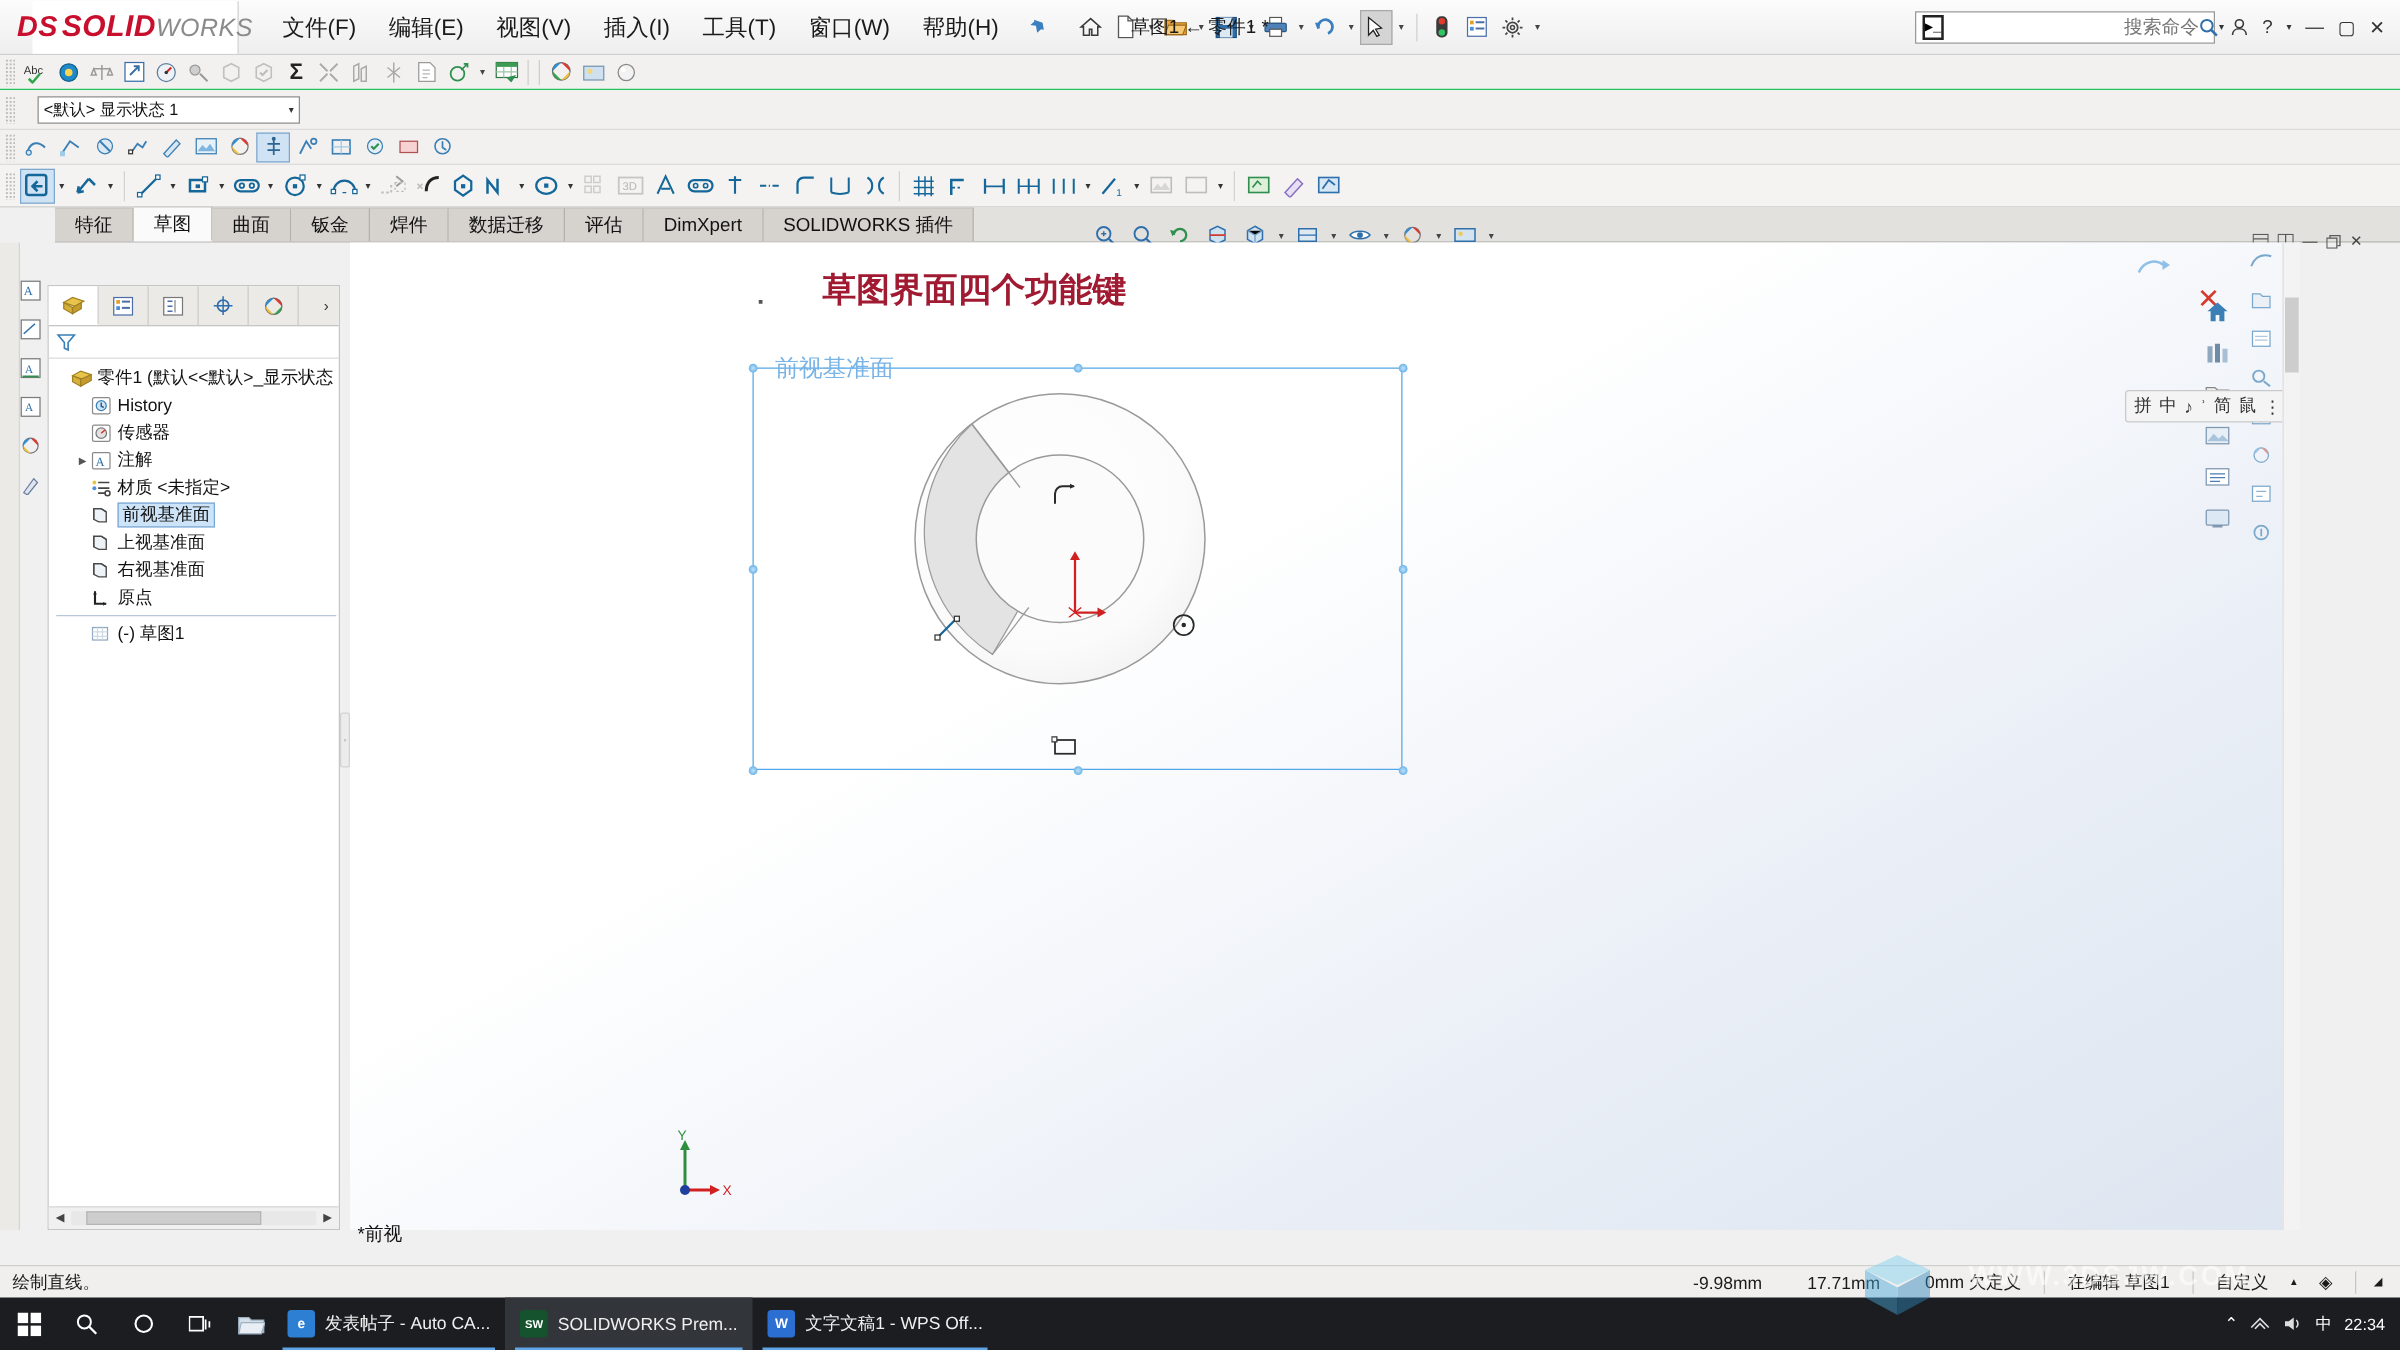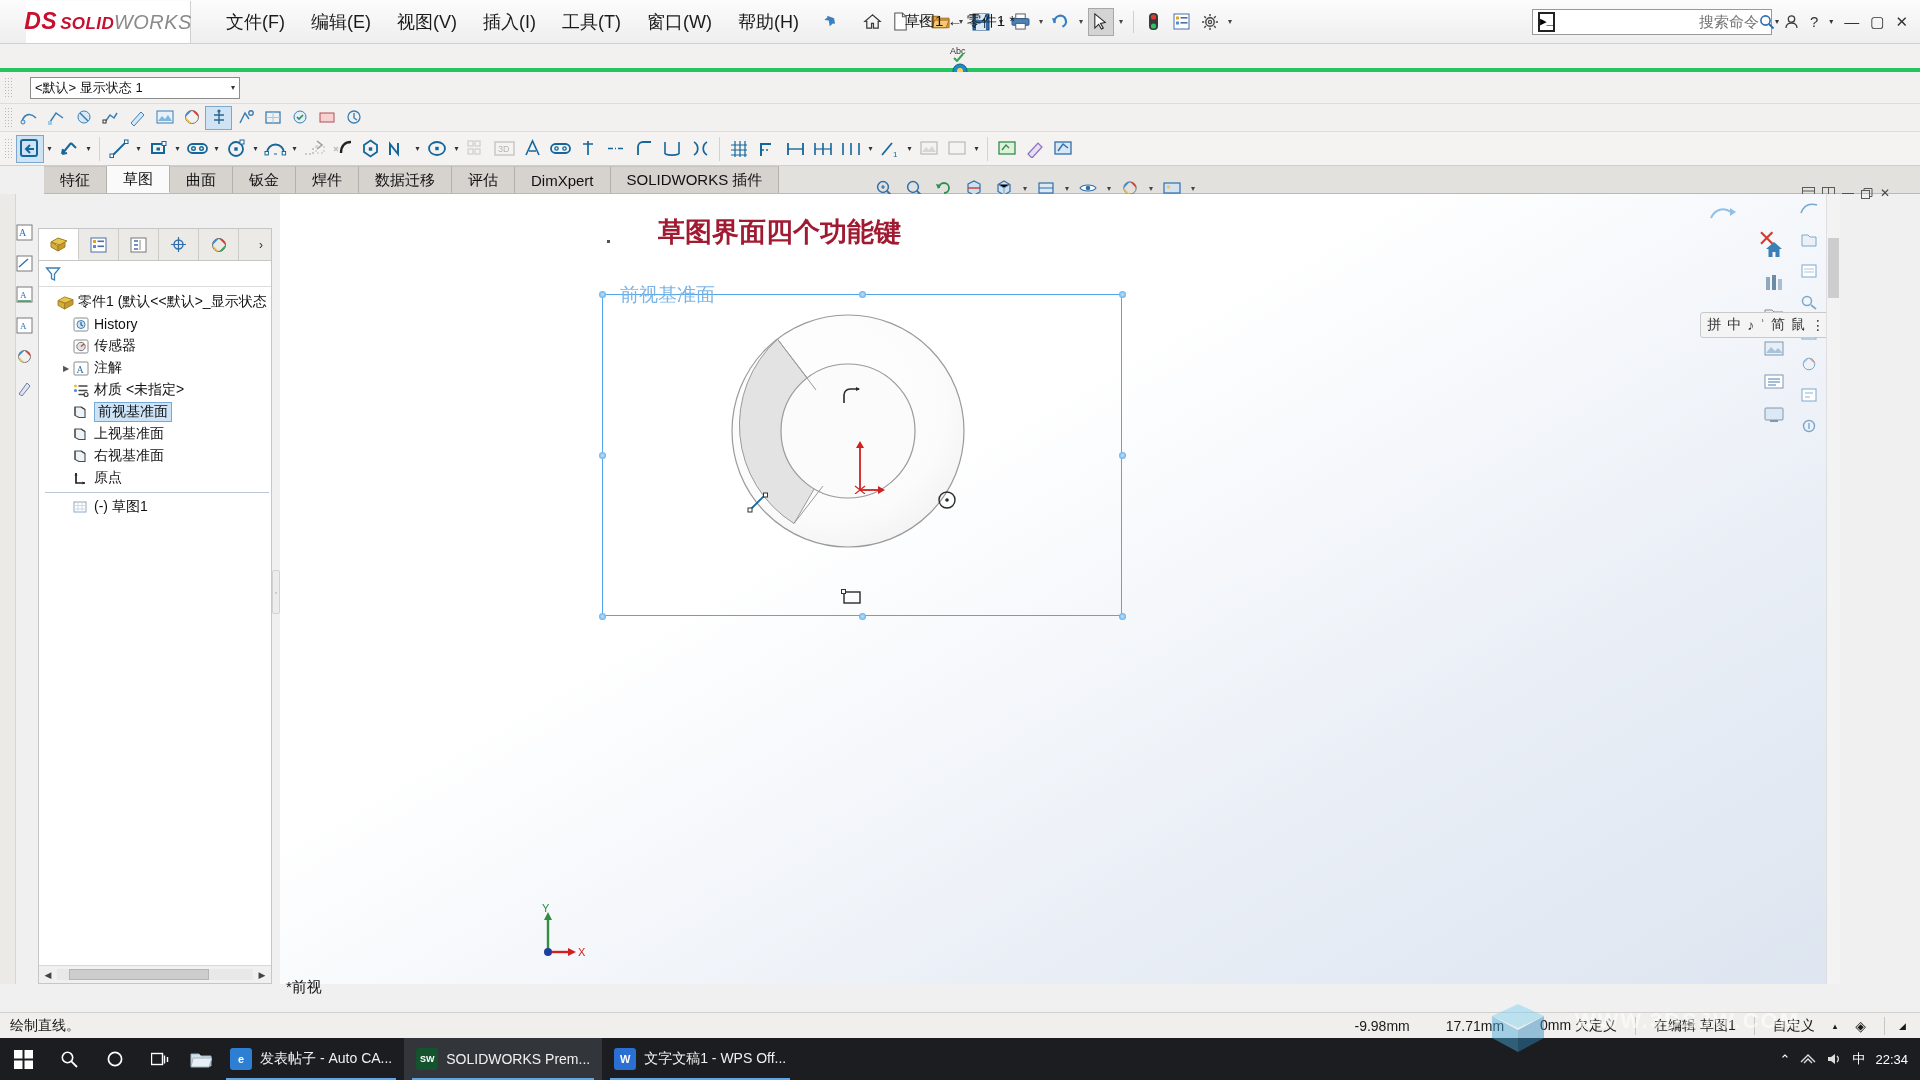--- a/index.html
+++ b/index.html
@@ -21,21 +21,21 @@
     display:flex; align-items:center;
   }
   .logo-wrap {
     width:165px; height:42px; margin-left:26px;
     border-right:1px solid #cfcfcf;
     display:flex; align-items:center; justify-content:center;
     background:#fff;
   }
   .logo { display:flex; align-items:baseline; font-weight:bold; letter-spacing:.4px;}
   .logo .ds { color:#c8102e; font-size:23px; font-style:italic; font-weight:900; margin-right:3px;}
-  .logo .sol { color:#c8102e; font-size:17px; font-weight:900; font-style:italic;}
+  .logo .sol { color:#c8102e; font-size:24px; font-weight:900; font-style:italic;}
   .logo .works { color:#8a8a8a; font-size:20px; font-weight:400; font-style:italic;}
 
   .menu { display:flex; align-items:center; margin-left:22px; }
   .menu .mi { padding:4px 13px; font-size:18px; color:#1a1a1a; cursor:default; white-space:nowrap;}
   .pin { margin-left:10px; color:#3b7fbf; font-size:16px; transform:rotate(35deg); }
 
   .qat { display:flex; align-items:center; gap:2px; margin-left:24px; }
   .qat .qbtn { width:26px;height:28px; display:flex;align-items:center;justify-content:center; }
   .qat .carat { width:10px; height:28px; display:flex; align-items:center; justify-content:center; font-size:8px; color:#444;}
   .qat .sep { width:1px; height:22px; background:#cfcfcf; margin:0 5px;}
@@ -63,22 +63,22 @@
   }
   .searchbox .mag { width:26px;display:flex;align-items:center;justify-content:center;color:#2f6fab;font-size:16px;}
   .searchbox .dd { width:14px; text-align:center; font-size:8px; color:#333;}
   .right-icons { display:flex; align-items:center; gap:3px; margin-left:8px;}
   .right-icons span { font-size:15px; color:#333; padding:2px 4px;}
   .wbtn { font-size:13px; color:#222; padding:3px 7px;}
 
   
   .tb2 {
     position:absolute; top:44px; left:0; width:1920px; height:28px;
-    background:#f2f1f0; border-bottom:4px solid #22c55e;
-    display:flex; align-items:center;flex-direction:column;
+    background:#f2f1f0; border-bottom:1px solid #22c55e;
+    display:flex; align-items:center;
   }
   .grip { width:8px; height:22px; margin:0 4px;
     background-image:radial-gradient(#b8b8b8 1px, transparent 1px);
     background-size:3px 3px; }
   .tb2 .ti { width:26px; height:24px; display:flex;align-items:center;justify-content:center;font-size:14px;}
   .tb2 .vsep { width:1px;height:20px;background:#cecece;margin:0 4px;}
 
   
   .tb3 {
     position:absolute; top:72px; left:0; width:1920px; height:32px;

